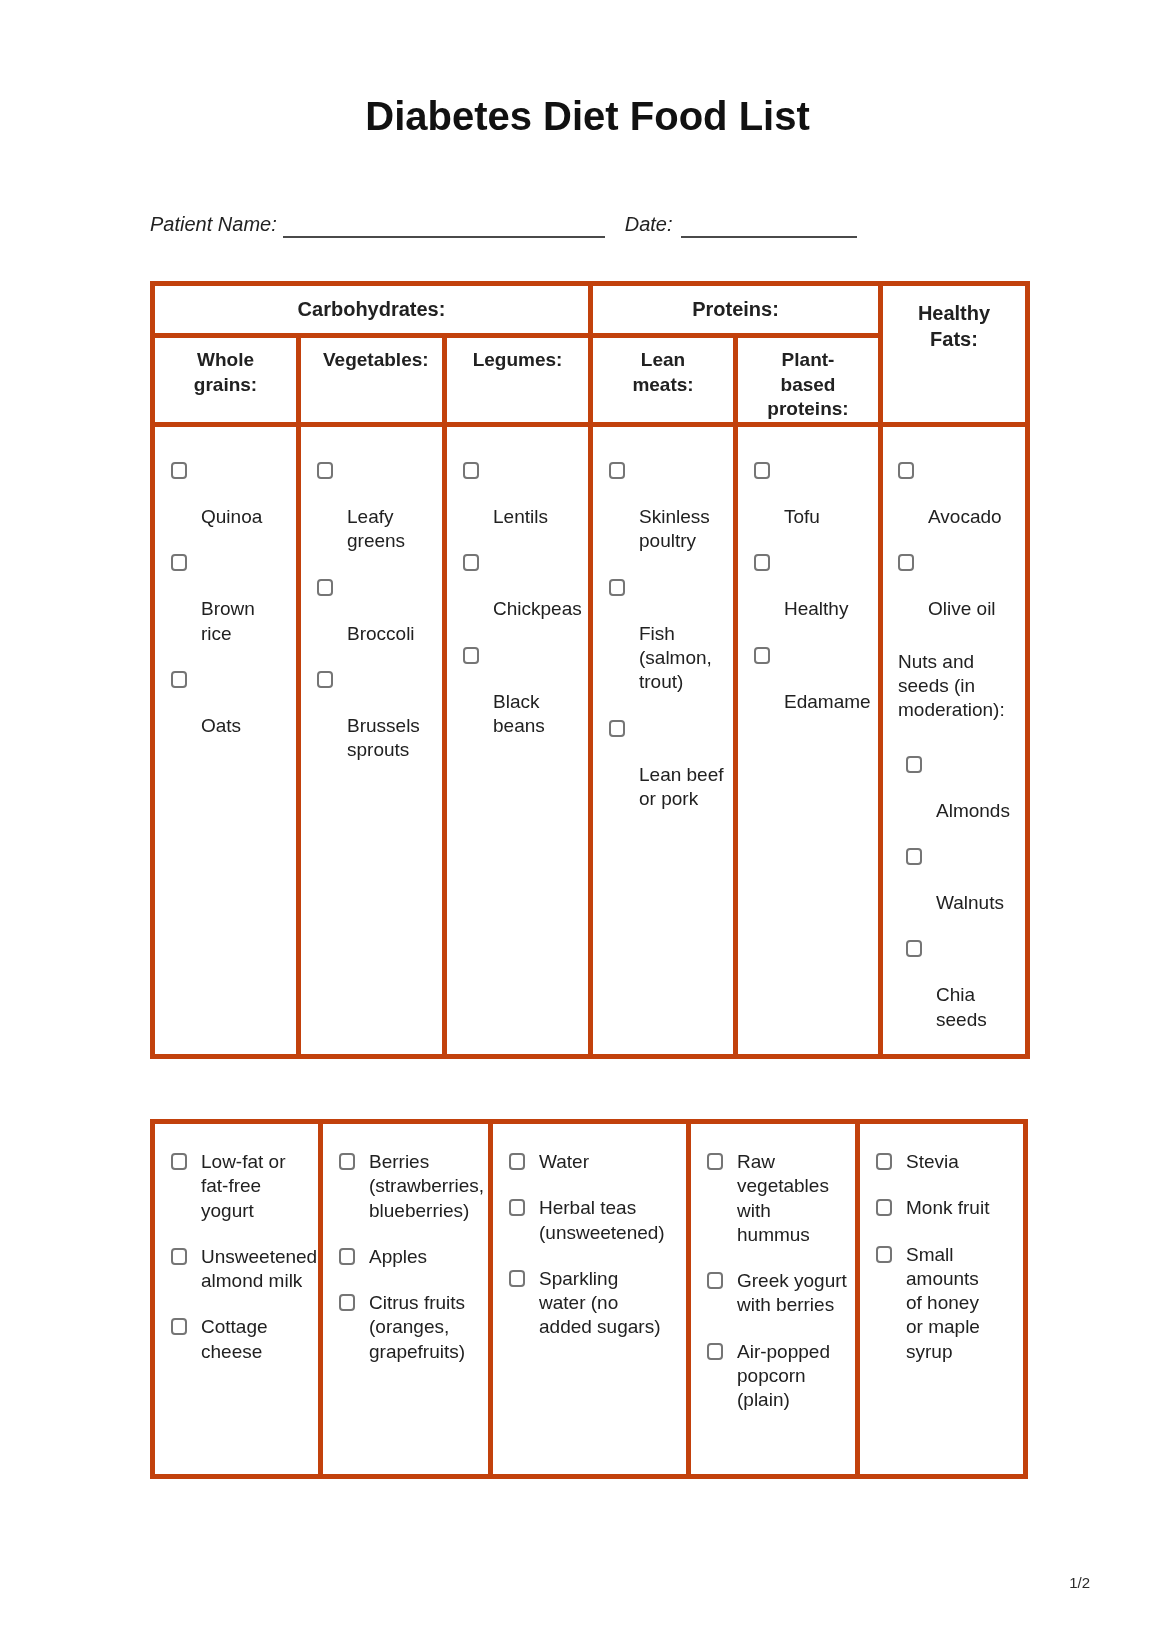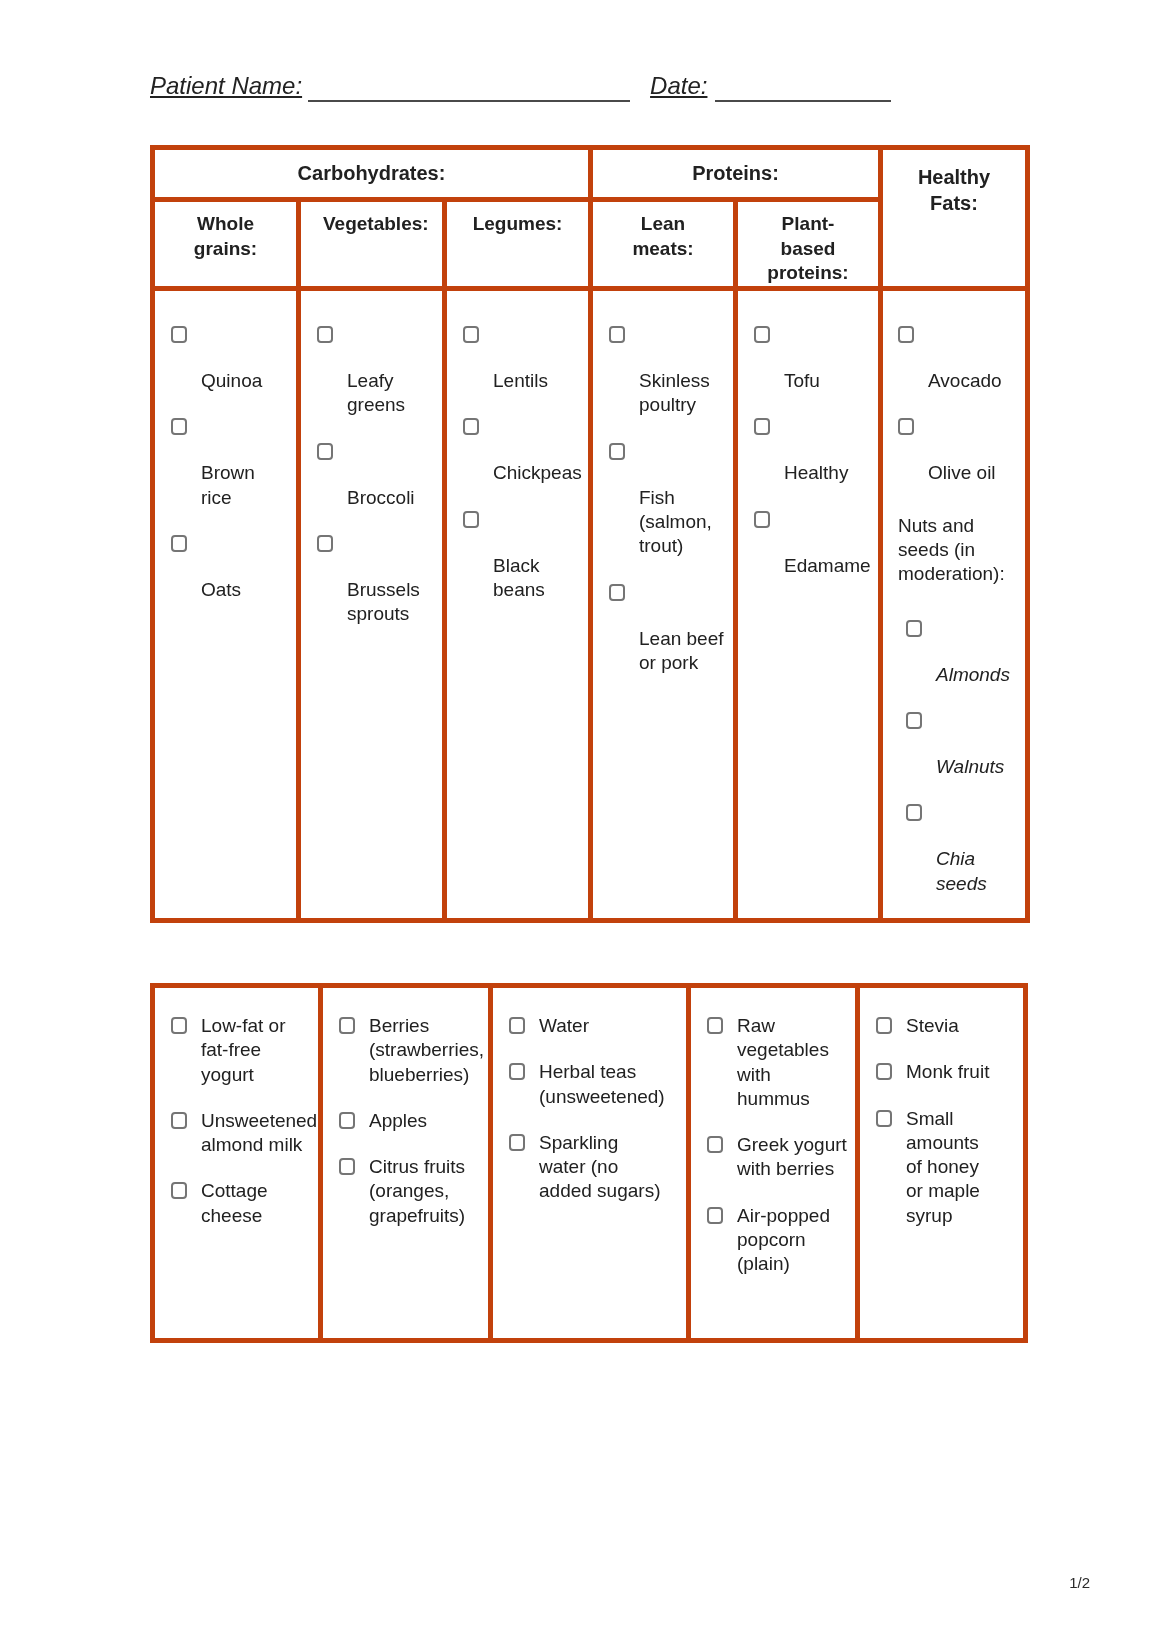--- a/index.html
+++ b/index.html
@@ -5,21 +5,21 @@
   * { margin:0; padding:0; box-sizing:border-box; }
   html,body { background:#ffffff; }
   .page {
     position:relative; width:1176px; height:1630px; background:#ffffff;
     font-family:"Liberation Sans", sans-serif; color:#212121; overflow:hidden;
   }
   .content { position:absolute; left:150px; top:0; width:875px; }
 
   .title { margin-top:92px; text-align:center; font-size:40px; line-height:1.2; font-weight:bold; color:#111; }
 
-  .patient-row { display:flex; align-items:flex-end; margin-top:72px; font-size:24px; font-style:italic; color:#222;text-decoration:underline; }
+  .patient-row { display:flex; align-items:flex-end; margin-top:72px; font-size:20px; font-style:italic; color:#222; }
   .patient-row .lbl { white-space:nowrap; padding-bottom:2px; }
   .write-line { border-bottom:2px solid #4a4a4a; height:26px; }
   .line-name { width:322px; margin-left:6px; }
   .line-date { width:176px; margin-left:8px; }
   .date-lbl { margin-left:20px; }
 
   table { border-collapse:collapse; table-layout:fixed; width:875px; }
   td { border:5px solid #c2410c; vertical-align:top; background:#fff; }
 
   .t1 { margin-top:43px; }
@@ -42,30 +42,31 @@
   .check-label { display:block; }
 
   .lw88  .check-label { max-width:88px;margin-top:46px; }
   .lw92  .check-label { max-width:92px; }
   .lw100 .check-label { max-width:100px; }
   .lw110 .check-label { max-width:110px; }
   .lw128 .check-label { max-width:128px; }
 
   .hf-cell { padding-left:15px !important; }
   .hf-subheading { margin:28px 0 30px; max-width:120px; }
-  .hf-subitems .check-item { margin-left:8px;font-style:italic; }
+  .hf-subitems .check-item { margin-left:8px; }
 
   .page-number { position:absolute; right:86px; top:1574px; font-size:15px; color:#2b2b2b; }
 </style>
 </head>
 <body>
 
 <div class="page">
   <div class="content">
 
+    <div class="title">Diabetes Diet Food List</div>
 
     <div class="patient-row">
       <span class="lbl">Patient Name:</span>
       <span class="write-line line-name"></span>
       <span class="lbl date-lbl">Date:</span>
       <span class="write-line line-date"></span>
     </div>
 
     <table class="t1">
       <colgroup>

